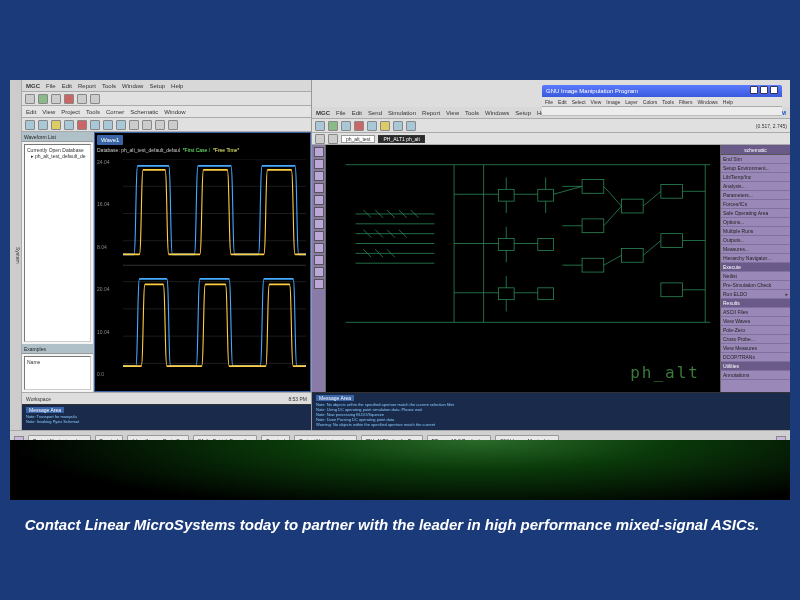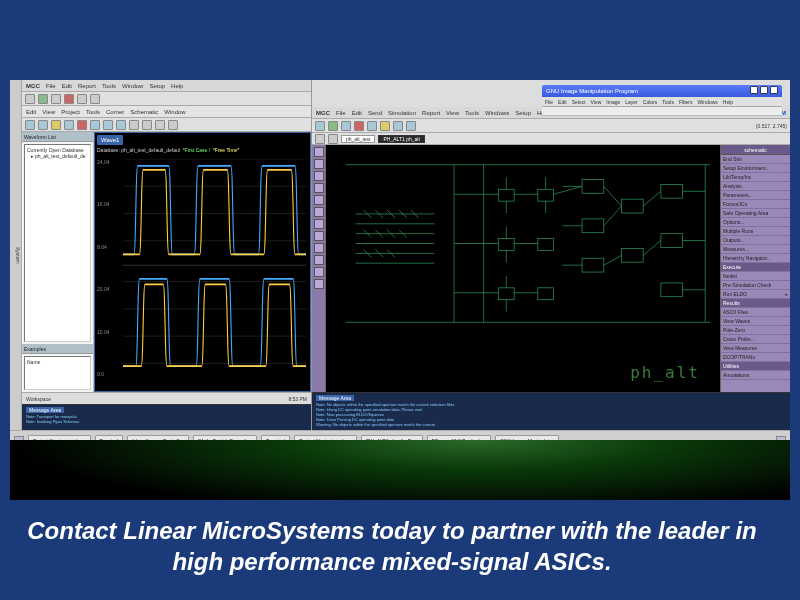--- a/index.html
+++ b/index.html
@@ -30,21 +30,21 @@
   }
   .tagline {
     position: absolute;
     left: 24px;
     right: 40px;
     top: 515px;
     text-align: center;
     color: #fff;
     font-style: italic;
     font-weight: bold;
-    font-size: 24px;
+    font-size: 15px;
     line-height: 1.3;
   }
 
   
   .menubar {
     height: 12px;
     background: #d8d8d8;
     border-bottom: 1px solid #aaa;
     font-size: 6px;
     color: #333;

